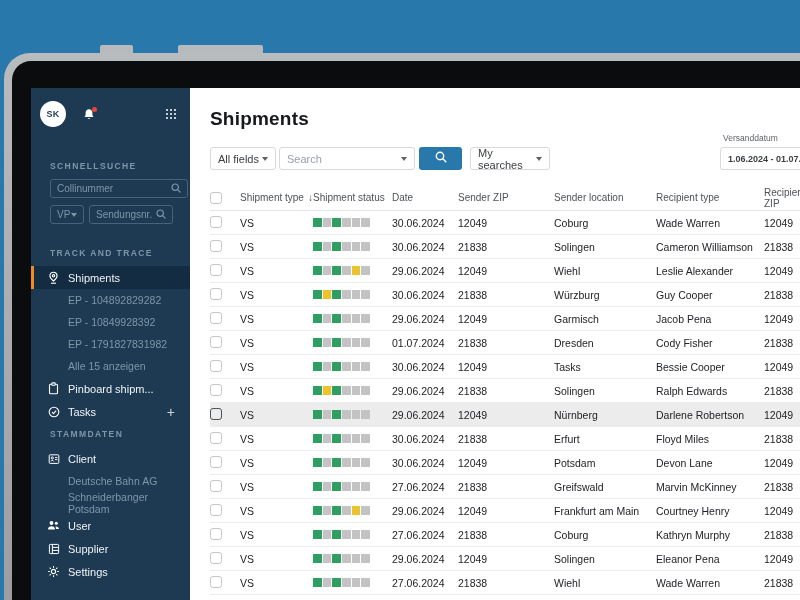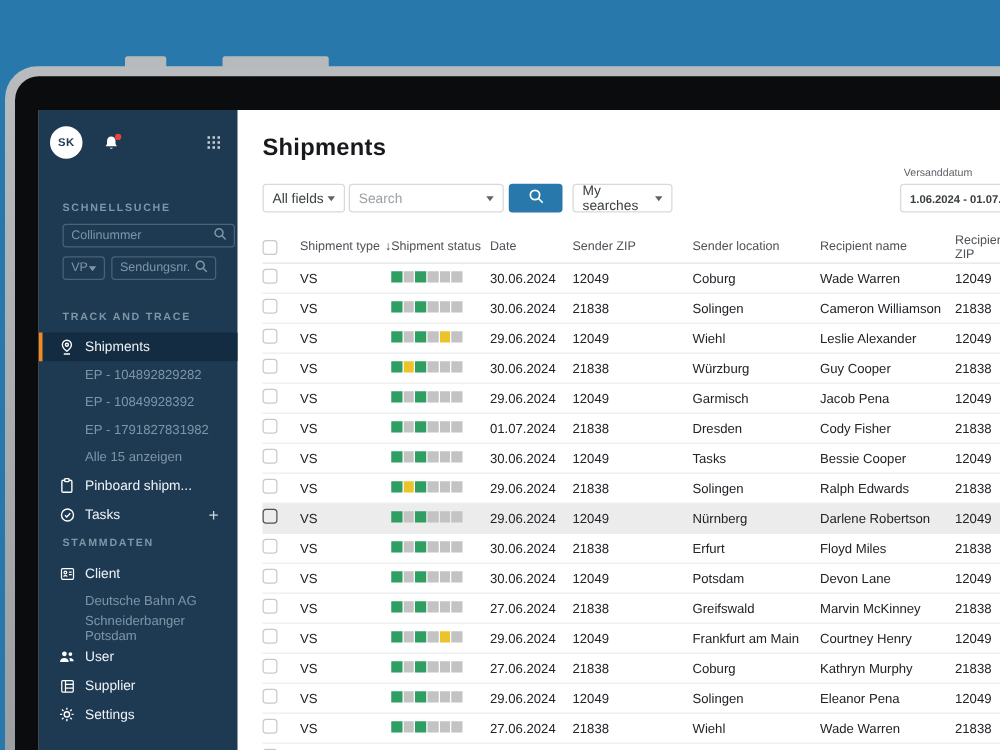--- a/index.html
+++ b/index.html
@@ -38,21 +38,21 @@
   .nav-item.active::before{content:'';position:absolute;left:0;top:0;bottom:0;width:3px;background:#f28a1e;}
   .nav-sub{height:22px;display:flex;align-items:center;padding-left:37px;font-size:10.5px;color:#7e95a8;cursor:pointer;}
   .plus{margin-left:auto;margin-right:15px;font-size:14px;color:#cdd5db;font-weight:400;cursor:pointer;line-height:1;}
 
   
   .main{flex:1;padding-left:20px;position:relative;box-sizing:border-box;}
   .page-title{margin-top:20px;font-size:19px;font-weight:700;color:#17191c;letter-spacing:.2px;}
   .controls{margin-top:17px;display:flex;align-items:center;height:23px;position:relative;}
   .ctrl{height:23px;border:1px solid #d7d9db;border-radius:3px;display:flex;align-items:center;font-size:11px;color:#3c4043;background:#fff;box-sizing:border-box;}
   .field-select{width:66px;padding:0 7px;justify-content:space-between;cursor:pointer;}
-  .search-box{width:124px;margin-left:3px;padding:0 7px;}
+  .search-box{width:136px;margin-left:3px;padding:0 7px;}
   .search-box .ph{color:#9aa0a6;flex:1;}
   .search-btn{width:43px;height:23px;margin-left:4px;background:#2878ac;border:none;border-radius:3px;display:flex;align-items:center;justify-content:center;color:#fff;cursor:pointer;}
   .my-searches{width:80px;margin-left:8px;padding:0 7px;justify-content:space-between;cursor:pointer;}
   .ctrl .chev{color:#5f6368;}
   .date-group{position:absolute;left:510px;top:-14px;width:170px;}
   .date-label{font-size:8.5px;color:#5f6368;margin:0 0 4px 3px;}
   .date-input{height:23px;border:1px solid #d7d9db;border-radius:3px;display:flex;align-items:center;padding:0 7px;font-size:9px;font-weight:700;color:#3c4043;background:#fff;box-sizing:border-box;}
 
   
   .table{margin-top:15px;width:590px;}
@@ -245,21 +245,21 @@
                   <span class="checkbox"></span>
                 </div>
               <div class="hcell">
                 <span>Shipment type</span>
                 <span class="sort-arrow">↓</span>
               </div>
               <div class="hcell">Shipment status</div>
               <div class="hcell">Date</div>
               <div class="hcell">Sender ZIP</div>
               <div class="hcell">Sender location</div>
-              <div class="hcell">Recipient name</div>
+              <div class="hcell">Recipient type</div>
               <div class="hcell">Recipient ZIP</div>
             </div>
             <div id="tbody">
   <div class="trow">
     <div><span class="checkbox"></span></div>
     <div class="c-type">VS</div>
     <div><span class="status-bar">
                       <i style="background: rgb(46, 158, 99);"></i>
                       <i style="background: rgb(195, 195, 195);"></i>
                       <i style="background: rgb(46, 158, 99);"></i>

